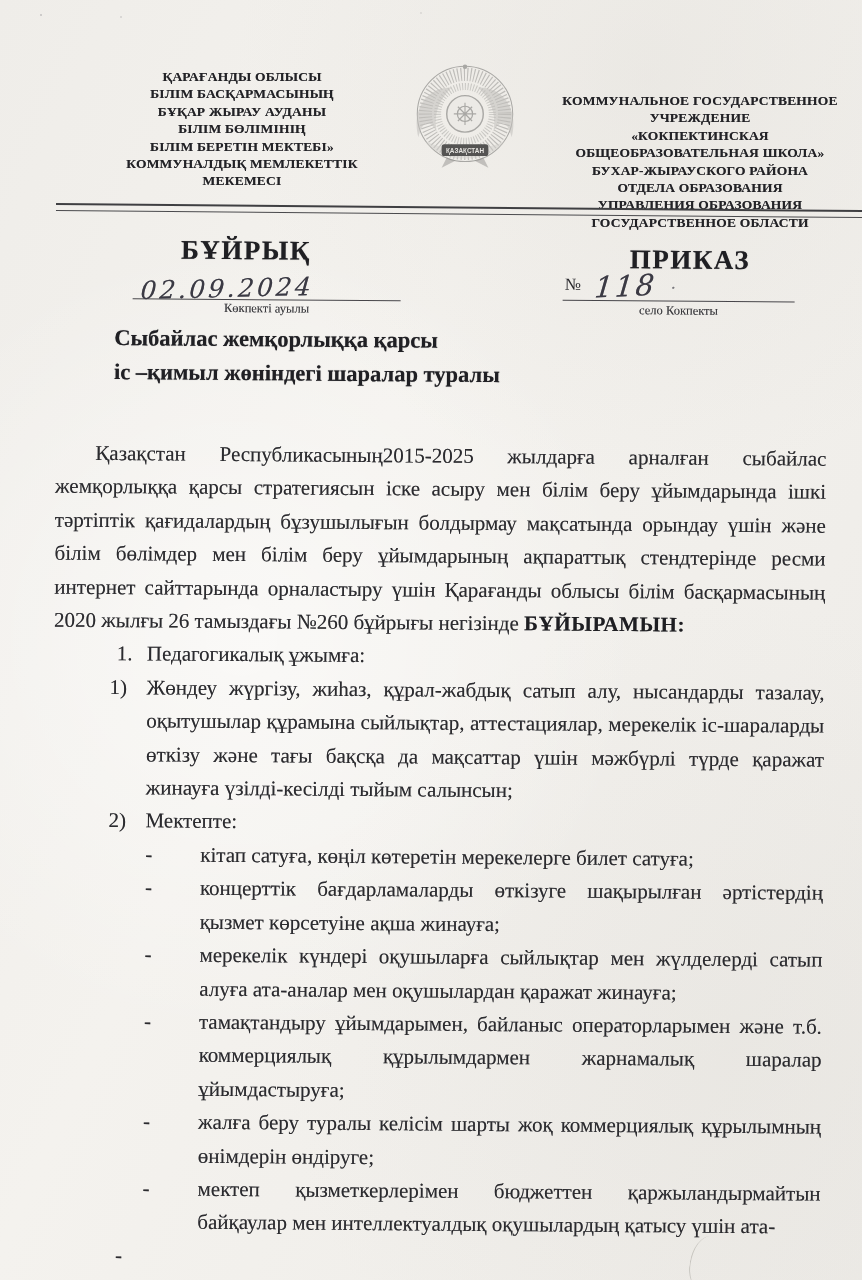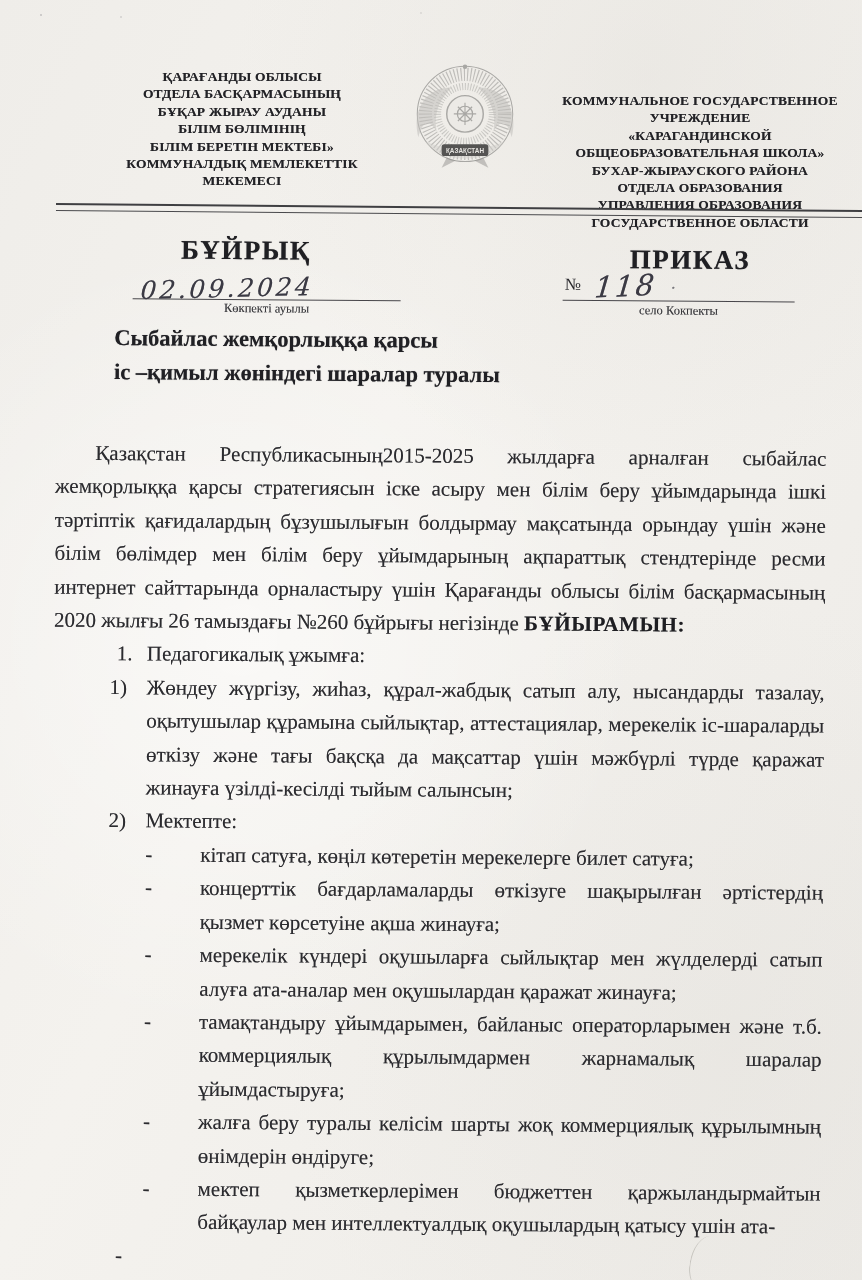--- a/index.html
+++ b/index.html
@@ -74,21 +74,21 @@
         border-left:1.5px solid #c7c5bf;border-radius:60% 0 0 45%;transform:rotate(9deg);}
 </style>
 </head>
 <body>
 
 <div class="page">
   <div class="speck" style="left:40px;top:14px;"></div>
 
   <div class="org org-left">
     <div>ҚАРАҒАНДЫ ОБЛЫСЫ</div>
-    <div>ОТДЕЛА БАСҚАРМАСЫНЫҢ</div>
+    <div>БІЛІМ БАСҚАРМАСЫНЫҢ</div>
     <div>БҰҚАР ЖЫРАУ АУДАНЫ</div>
     <div>БІЛІМ БӨЛІМІНІҢ</div>
     <div>БІЛІМ БЕРЕТІН МЕКТЕБІ»</div>
     <div>КОММУНАЛДЫҚ МЕМЛЕКЕТТІК</div>
     <div>МЕКЕМЕСІ</div>
   </div>
 
   <div class="emblem">
     <svg viewBox="0 0 130 130" width="132" height="132">
       <g stroke="#a6a5a2" fill="none">
@@ -106,21 +106,21 @@
       <path d="M47,100 L42,110 L56,103 Z" fill="#8f8e8c" opacity=".5"></path>
       <path d="M83,100 L88,110 L74,103 Z" fill="#8f8e8c" opacity=".5"></path>
       <rect x="42" y="87" width="46" height="11.5" rx="2.5" fill="#4e4d4c"></rect>
       <text x="65" y="95.5" font-size="6.3" fill="#e6e4e0" text-anchor="middle" font-family="Liberation Sans, DejaVu Sans, sans-serif" font-weight="bold">ҚАЗАҚСТАН</text>
     </svg>
   </div>
 
   <div class="org org-right">
     <div>КОММУНАЛЬНОЕ ГОСУДАРСТВЕННОЕ</div>
     <div>УЧРЕЖДЕНИЕ</div>
-    <div>«КАРАГАНДИНСКОЙ</div>
+    <div>«КОКПЕКТИНСКАЯ</div>
     <div>ОБЩЕОБРАЗОВАТЕЛЬНАЯ ШКОЛА»</div>
     <div>БУХАР-ЖЫРАУСКОГО РАЙОНА</div>
     <div>ОТДЕЛА ОБРАЗОВАНИЯ</div>
     <div>УПРАВЛЕНИЯ ОБРАЗОВАНИЯ</div>
     <div>ГОСУДАРСТВЕННОЕ ОБЛАСТИ</div>
   </div>
 
   <div class="rule"></div>
 
   <div class="lower">

